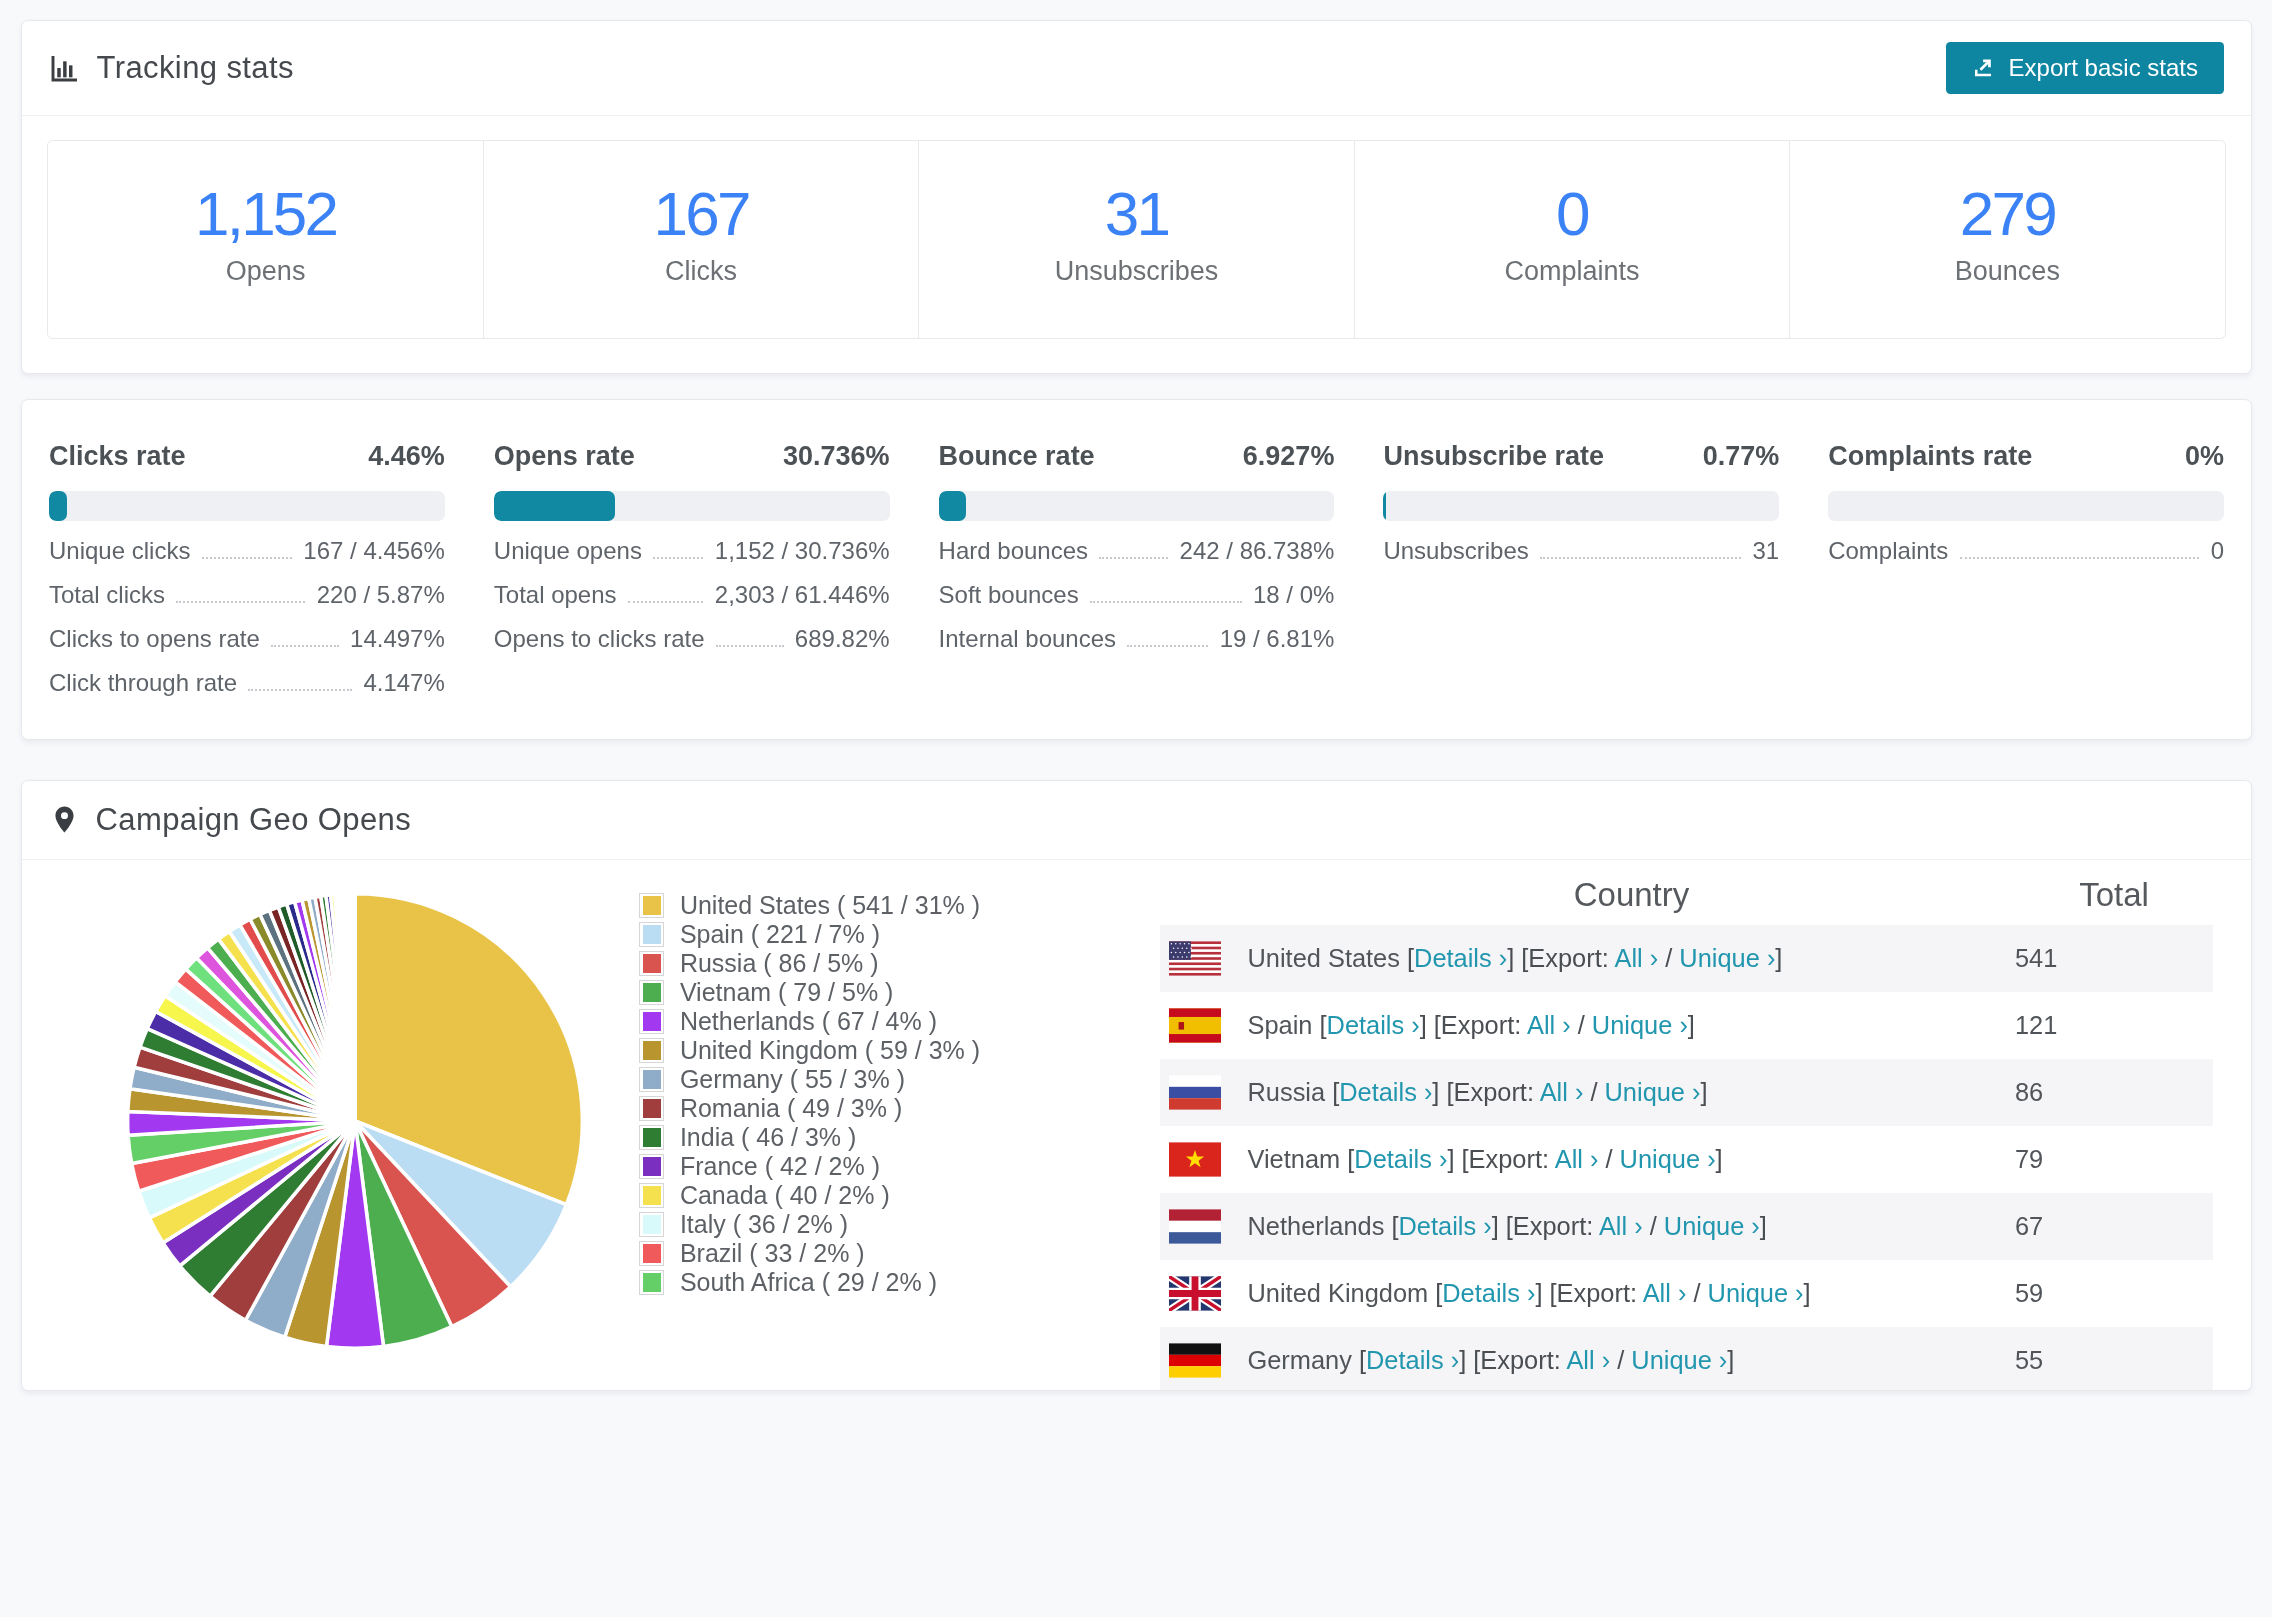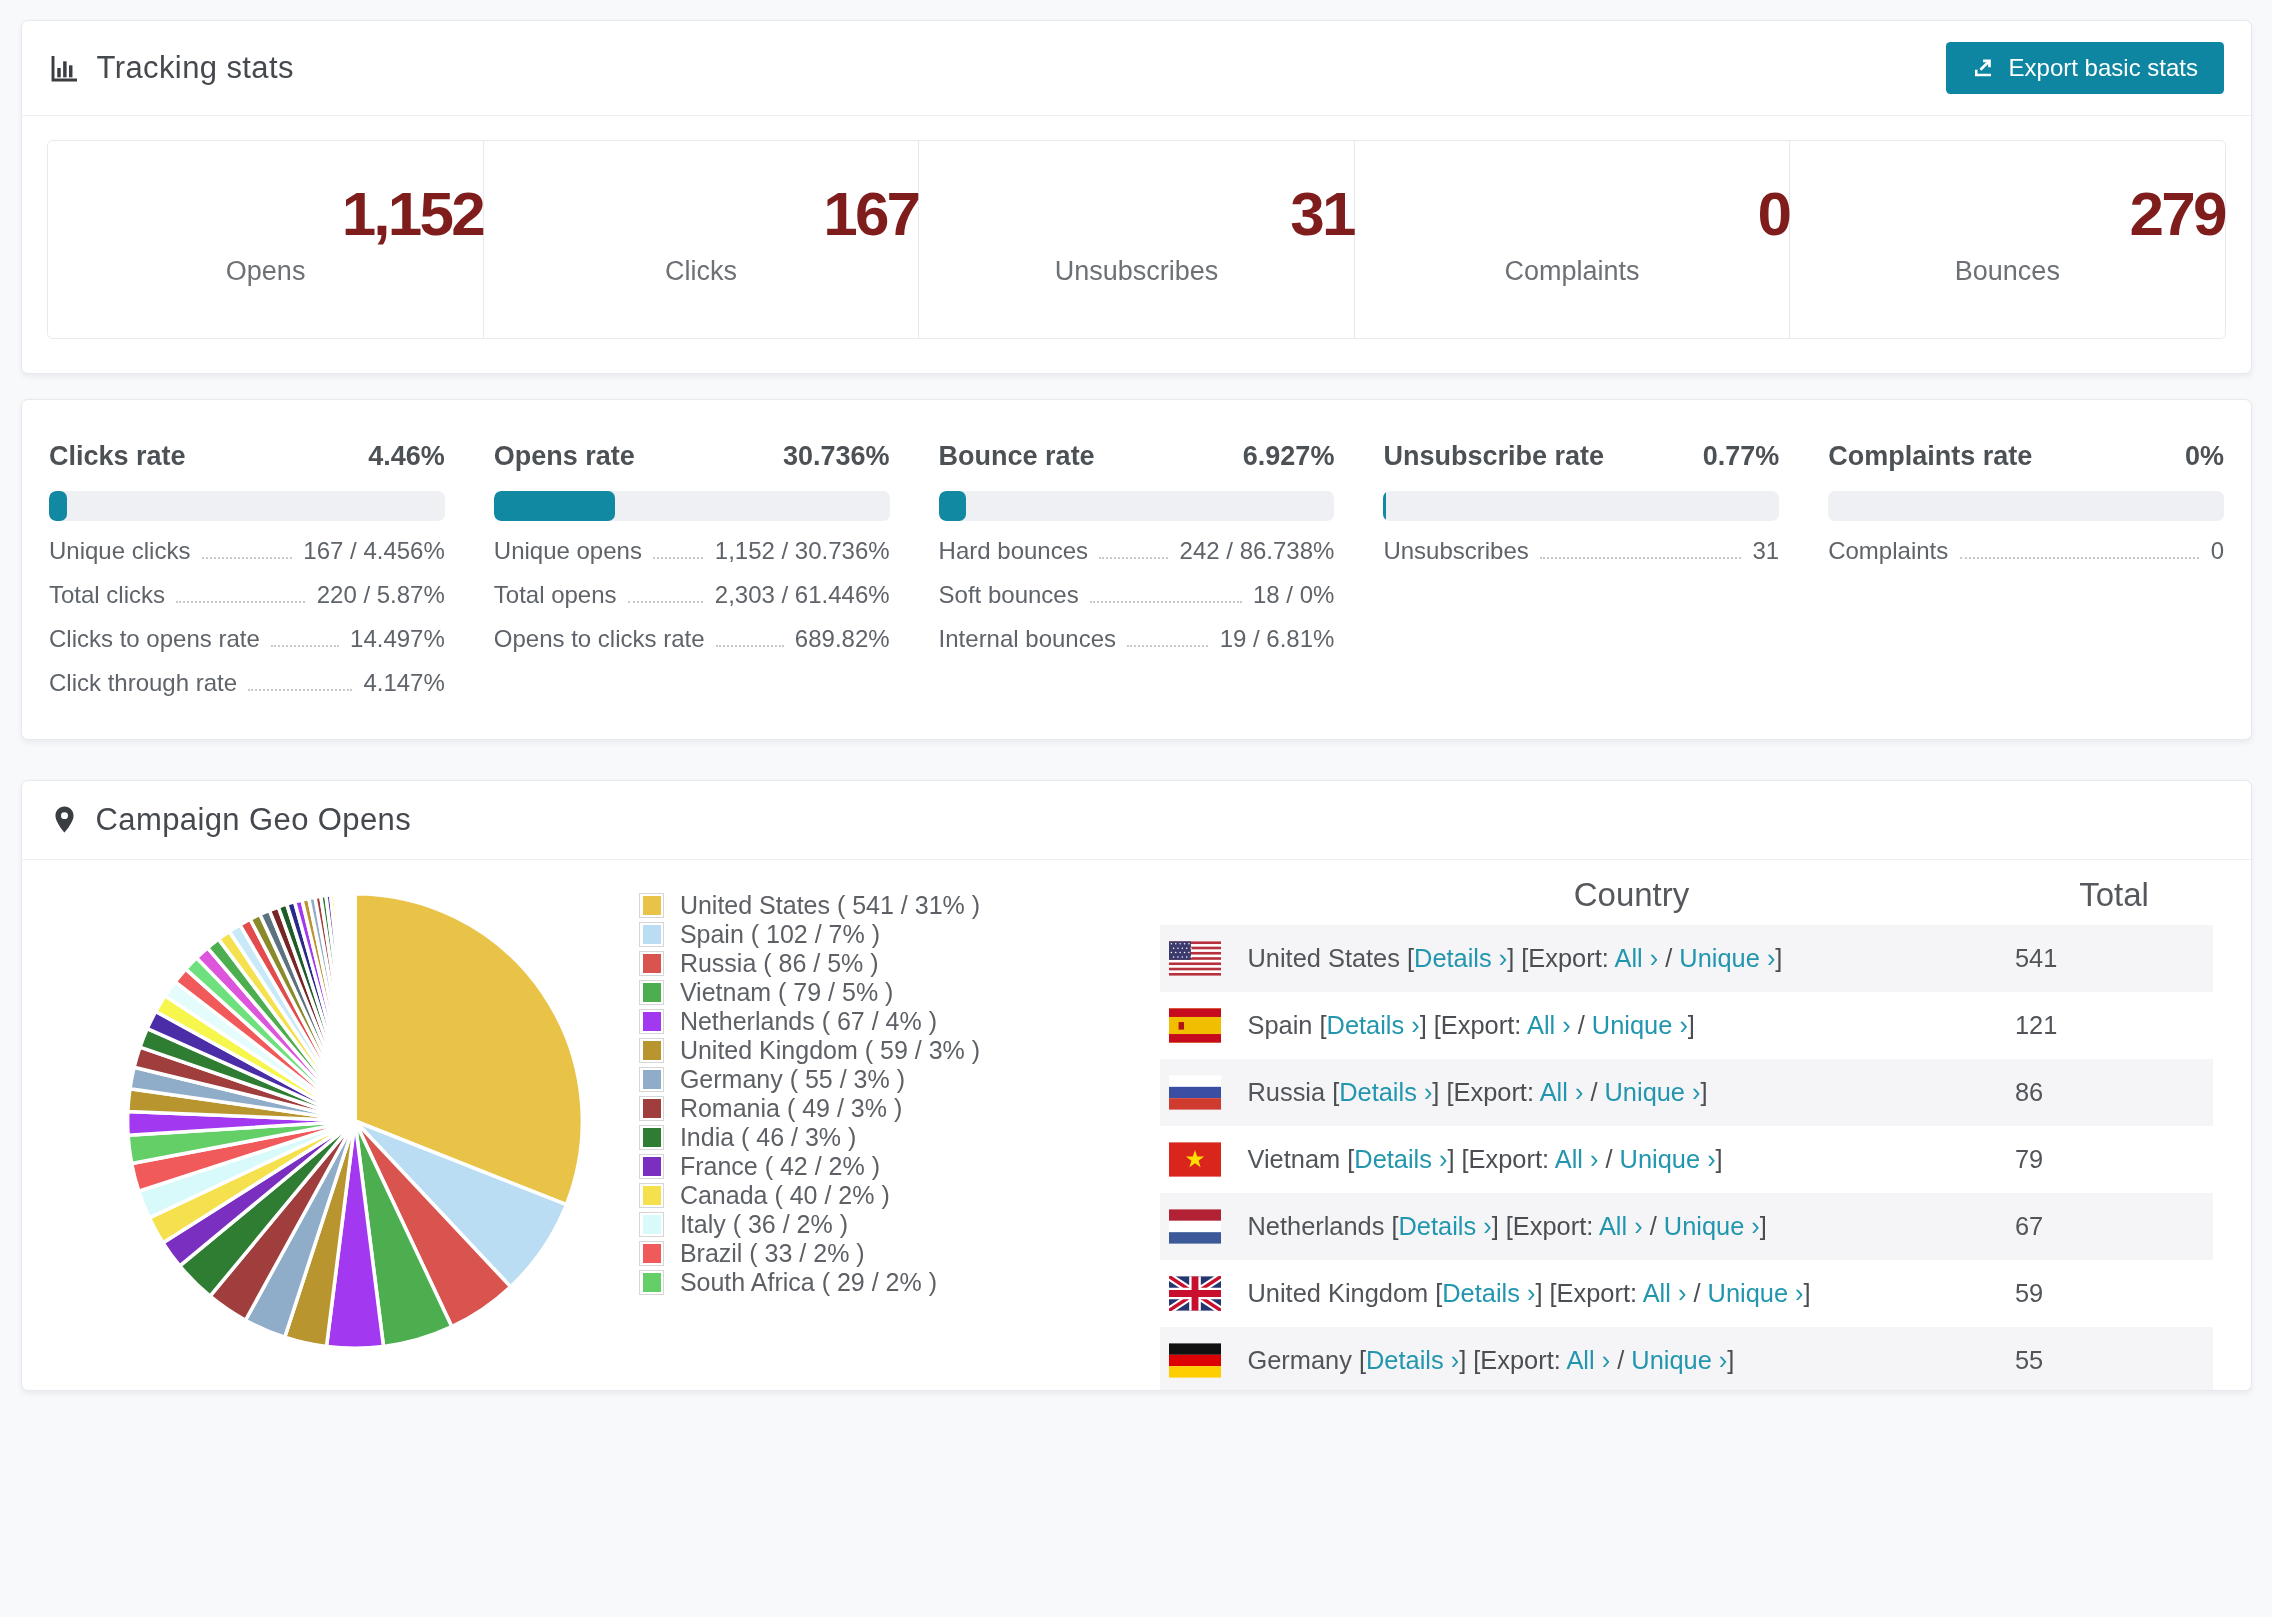--- a/index.html
+++ b/index.html
@@ -46,23 +46,22 @@
     border-radius:5.6px;
     display:flex;
   }
   .sum-cell {
     flex:1; text-align:center;
     padding:40px 0 51px;
     border-right:1.4px solid #e7e9ed;
   }
   .sum-cell:last-child { border-right:none; }
   .sum-num {
-    font-size:62px; font-weight:700; color:#7f1d1d; letter-spacing:-2.8px;
+    font-size:62px; font-weight:400; color:#3b82f6; letter-spacing:-2.8px;
     line-height:1.05;
-    text-align:right;
   }
   .sum-lab { font-size:27px; color:#6d7175; margin-top:10px; }
 
   
   .rates-card { margin-top:25.4px; padding:41px 27px 42px; }
   .rates-grid {
     display:grid; grid-template-columns:1fr 1fr 1fr 1fr 1fr;
     column-gap:49px; row-gap:59px;
   }
   .rhead { display:flex; justify-content:space-between; align-items:baseline; }
@@ -342,21 +341,21 @@
           <div class="legend-item">
             <span class="swatch">
               <i style="background: rgb(233, 195, 72);"></i>
             </span>
             <span class="legend-text">United States ( 541 / 31% )</span>
           </div>
           <div class="legend-item">
             <span class="swatch">
               <i style="background: rgb(187, 221, 244);"></i>
             </span>
-            <span class="legend-text">Spain ( 102 / 7% )</span>
+            <span class="legend-text">Spain ( 221 / 7% )</span>
           </div>
           <div class="legend-item">
             <span class="swatch">
               <i style="background: rgb(217, 83, 79);"></i>
             </span>
             <span class="legend-text">Russia ( 86 / 5% )</span>
           </div>
           <div class="legend-item">
             <span class="swatch">
               <i style="background: rgb(76, 174, 79);"></i>

